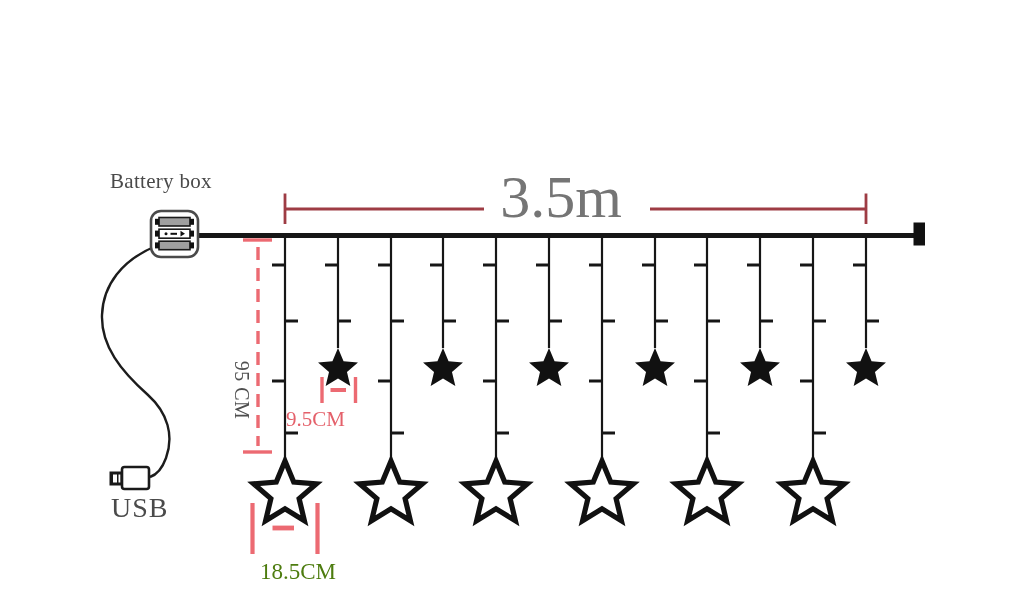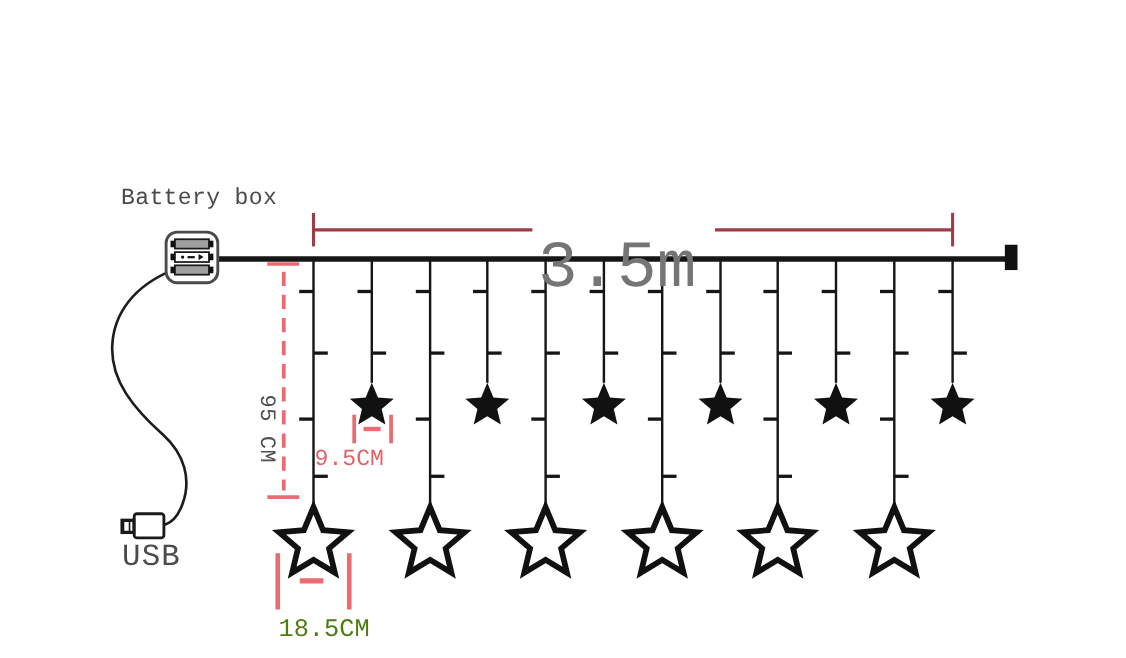--- a/index.html
+++ b/index.html
@@ -6,40 +6,39 @@
     margin: 0;
     padding: 0;
     background: #ffffff;
   }
   .stage {
     position: relative;
     width: 940px;
     height: 598px;
     background: #ffffff;
     overflow: hidden;
-    font-family: Liberation Mono, monospace;
+    font-family: Liberation Serif, serif;
   }
   .stage svg { position: absolute; left: 0; top: 0; }
   .lbl {
     position: absolute;
     color: #4a4a4a;
     white-space: nowrap;
   }
   .lbl-battery {
     left: 110px; top: 169px;
     font-size: 21px;
     letter-spacing: 0.3px;
   }
   .lbl-total {
     left: 461px; top: 163px;
     width: 200px;
     text-align: center;
     font-size: 60px;
     color: #757575;
-    margin-top: 48px;
   }
   .lbl-drop {
     left: 204px; top: 377px;
     width: 72px; height: 26px;
     text-align: center;
     font-size: 20px;
     color: #4f4f4f;
     transform: rotate(90deg);
     letter-spacing: 0.5px;
   }

